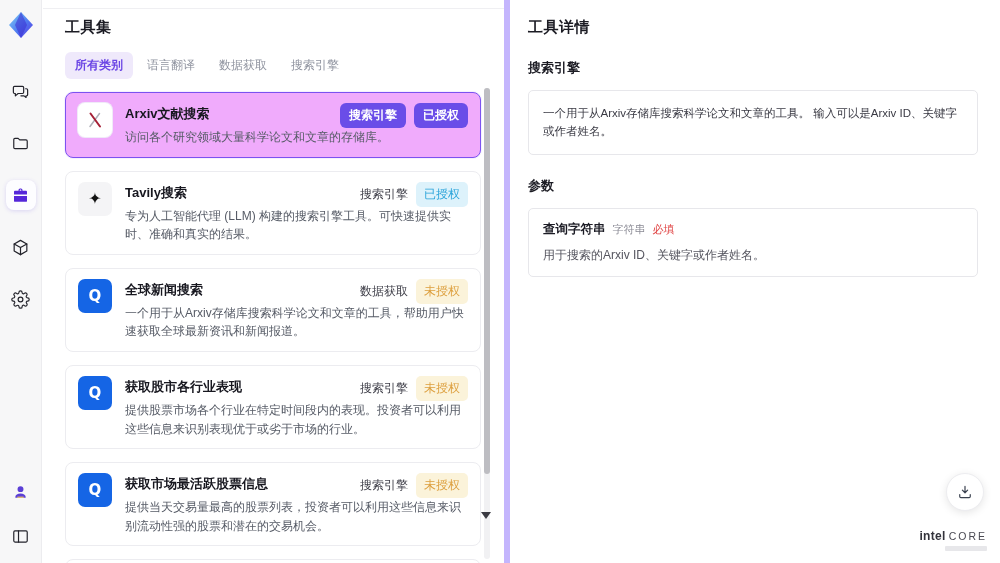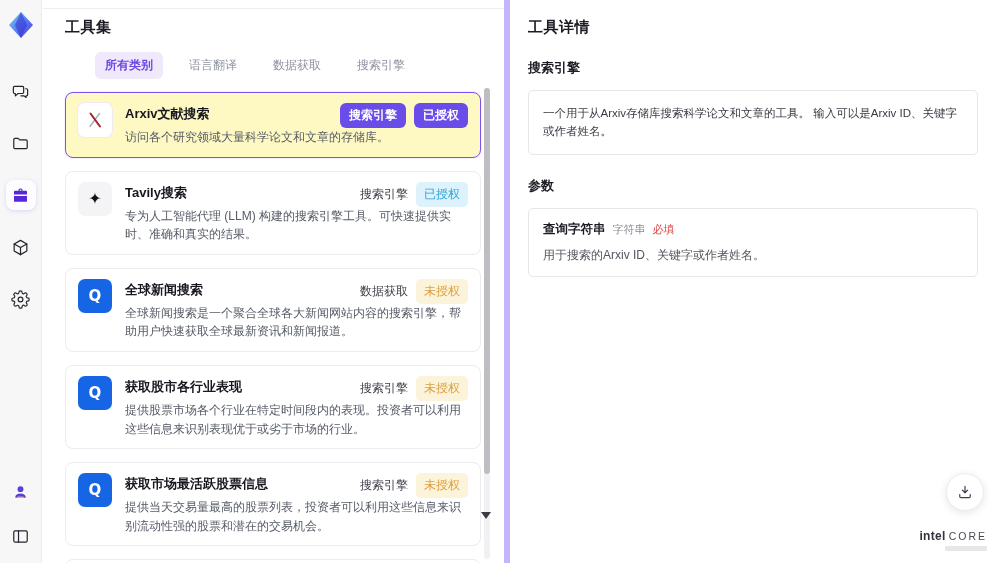--- a/index.html
+++ b/index.html
@@ -20,28 +20,28 @@
   .rail-btn.active { background:#fdfdff; box-shadow:0 1px 4px rgba(90,60,220,.18); }
   .rail-btn.active svg { stroke:none; }
   .rail-bottom { margin-top:auto; margin-bottom:12px; display:flex; flex-direction:column;
     gap:14px; align-items:center; }
 
   .top-line { position:absolute; left:43px; right:0; top:8px; border-top:1px solid #efeff2; }
 
   
   .main { position:absolute; left:43px; top:0; width:461px; height:563px; padding:18px 0 0 22px; }
   .page-title { font-size:15px; font-weight:bold; letter-spacing:.5px; }
-  .tabs { margin-top:15px; display:flex; align-items:flex-end; gap:16px;margin-left:30px; }
+  .tabs { margin-top:15px; display:flex; align-items:flex-end; gap:4px; }
   .tab { font-size:12px; color:#9094a0; padding:5px 10px; border-radius:6px; cursor:pointer; white-space:nowrap; }
   .tab.active { color:#6b46e5; background:#efe9fb; font-weight:bold; }
 
   .list { margin-top:13px; width:416px; display:flex; flex-direction:column; gap:13px; }
   .card { position:relative; background:#fff; border:1px solid #ececf0; border-radius:8px;
     padding:10px 12px; display:flex; gap:13px; cursor:pointer; }
-  .card.selected { border:1.5px solid #7c52f0; background:#fef9c3;
+  .card.selected { border:1.5px solid #7c52f0; background:#f0abfc;
     box-shadow:0 0 0 1px rgba(124,82,240,.08); }
   .card-icon { flex:0 0 34px; width:34px; height:34px; border-radius:7px;
     display:flex; align-items:center; justify-content:center; }
   .card-icon.white { background:#fff; box-shadow:0 0 0 1px #f0eaf8; }
   .card-icon.light { background:#f4f4f6; }
   .card-icon.blue  { background:#1565e5; }
   .q-glyph { color:#fff; font-weight:bold; font-size:15px; font-family:"DejaVu Sans",sans-serif; }
   .sparkle { font-size:16px; color:#111; line-height:1; }
   .card-body { min-width:0; padding-right:2px; }
   .card-title { font-size:13px; font-weight:bold; color:#17171f; margin-top:2px; }
@@ -198,21 +198,21 @@
           <span class="badge ok">已授权</span>
         </div>
       </div>
 
       <div class="card">
         <div class="card-icon blue">
           <span class="q-glyph">Q</span>
         </div>
         <div class="card-body">
           <div class="card-title">全球新闻搜索</div>
-          <div class="card-desc">全球新闻搜索是一个聚合全球各大新闻网站内容的搜索引擎，帮助用户快速获取全球最新资讯和新闻报道。</div>
+          <div class="card-desc">一个用于从Arxiv存储库搜索科学论文和文章的工具，帮助用户快速获取全球最新资讯和新闻报道。</div>
         </div>
         <div class="card-badges">
           <span class="badge cat">数据获取</span>
           <span class="badge no">未授权</span>
         </div>
       </div>
 
       <div class="card">
         <div class="card-icon blue">
           <span class="q-glyph">Q</span>

